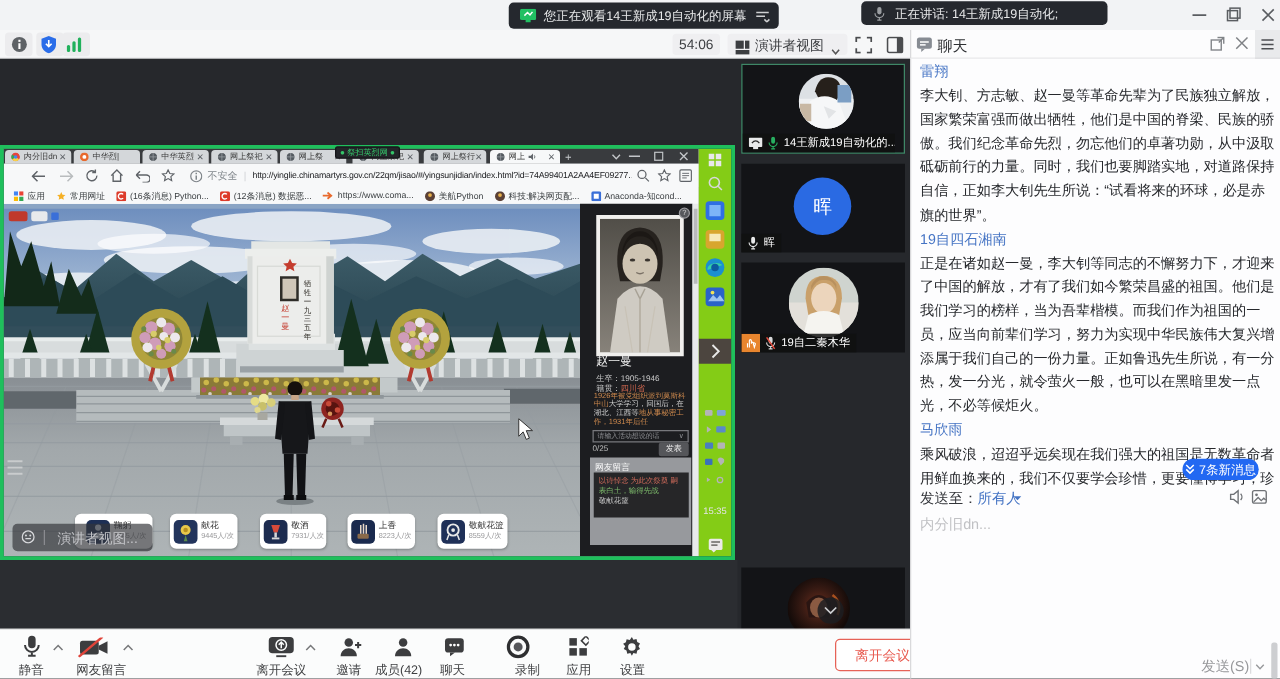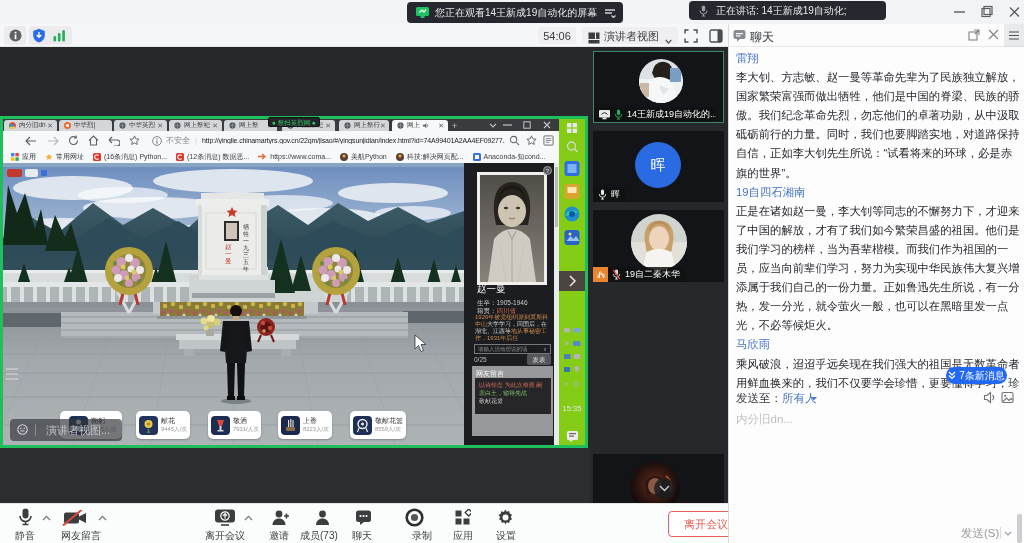--- a/index.html
+++ b/index.html
@@ -816,21 +816,21 @@
         <circle cx="8" cy="5" r="3.4" fill="#3c3d3f"></circle>
         <path d="M1.5 16c0-4 3-6.5 6.5-6.5s6.5 2.5 6.5 6.5z" fill="#3c3d3f"></path>
         <path d="M15.5 4.5v5M13 7h5" stroke="#3c3d3f" stroke-width="1.6"></path>
       </svg>
 <div class="blabel" style="left:269px">邀请</div>
 
 <svg class="abs" style="left:314px;top:509px" width="17" height="17" viewBox="0 0 17 17">
         <circle cx="8.5" cy="5" r="3.4" fill="#3c3d3f"></circle>
         <path d="M2 16c0-4 3-6.5 6.5-6.5s6.5 2.5 6.5 6.5z" fill="#3c3d3f"></path>
       </svg>
-<div class="blabel" style="left:300px">成员(73)</div>
+<div class="blabel" style="left:300px">成员(42)</div>
 
 <svg class="abs" style="left:355px;top:509px" width="17" height="17" viewBox="0 0 17 17">
         <rect x="1" y="1.5" width="15" height="11.5" rx="2.5" fill="#3c3d3f"></rect>
         <path d="M5 13v3l4-3z" fill="#3c3d3f"></path>
         <circle cx="5.5" cy="7" r="1.1" fill="#fff"></circle>
         <circle cx="8.5" cy="7" r="1.1" fill="#fff"></circle>
         <circle cx="11.5" cy="7" r="1.1" fill="#fff"></circle>
       </svg>
 <div class="blabel" style="left:352px">聊天</div>
 

